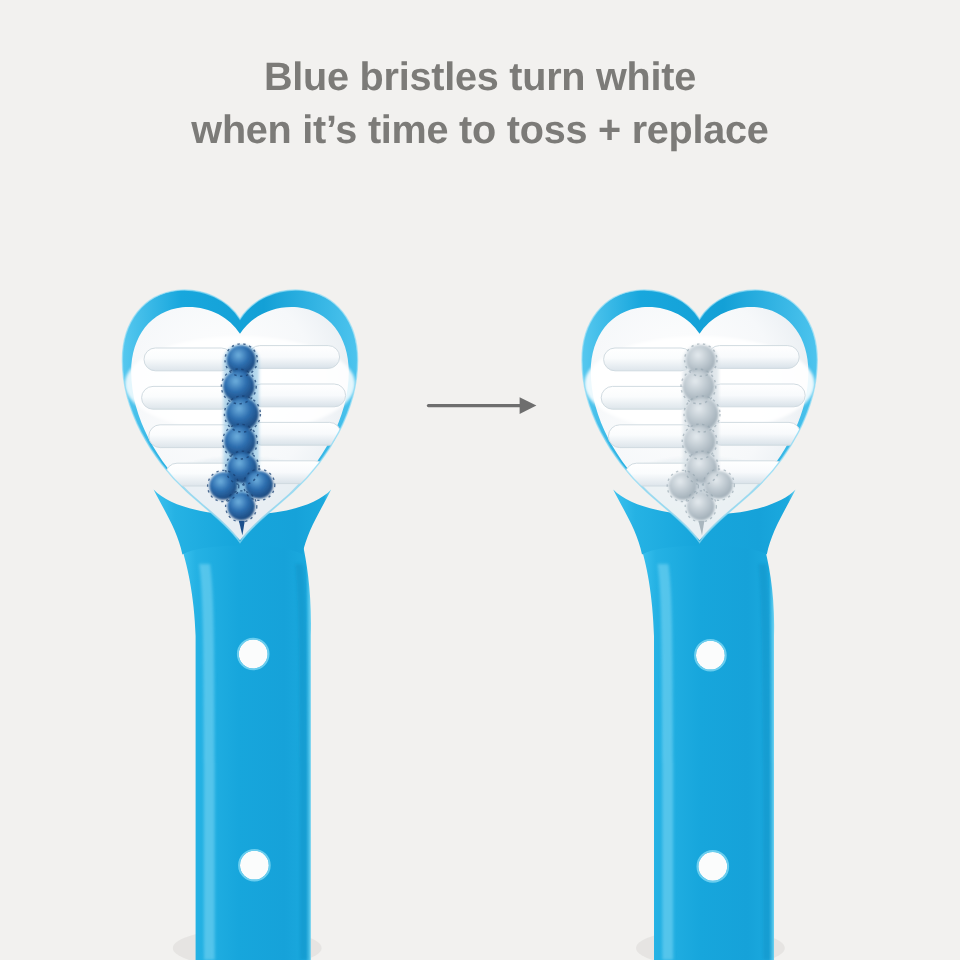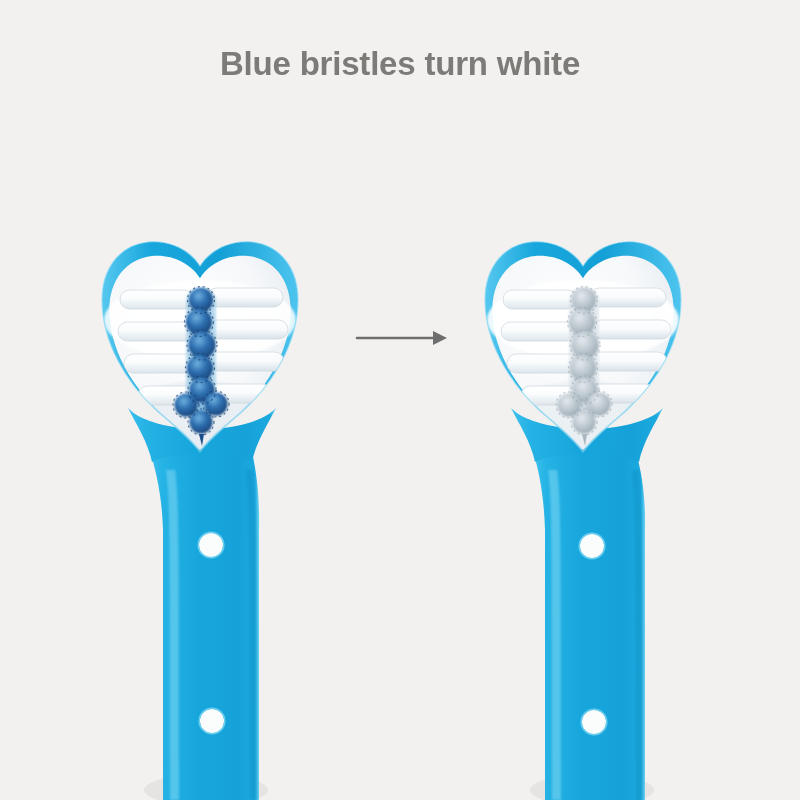--- a/index.html
+++ b/index.html
@@ -52,20 +52,21 @@
     pointer-events: none;
   }
 </style>
 </head>
 <body>
 
 <div id="stage">
 
   <div id="heading">
     <span class="ln">Blue bristles turn white</span>
+    <span class="ln">when it’s time to toss + replace</span>
   </div>
 
   <svg id="art" viewBox="0 0 800 800" xmlns="http://www.w3.org/2000/svg">
     <defs>
 
       <linearGradient id="gHandle" x1="0" y1="0" x2="1" y2="0">
         <stop offset="0" stop-color="#3cc2ef"></stop>
         <stop offset="0.12" stop-color="#25b2e4"></stop>
         <stop offset="0.45" stop-color="#17a6dc"></stop>
         <stop offset="0.80" stop-color="#16a2d9"></stop>

